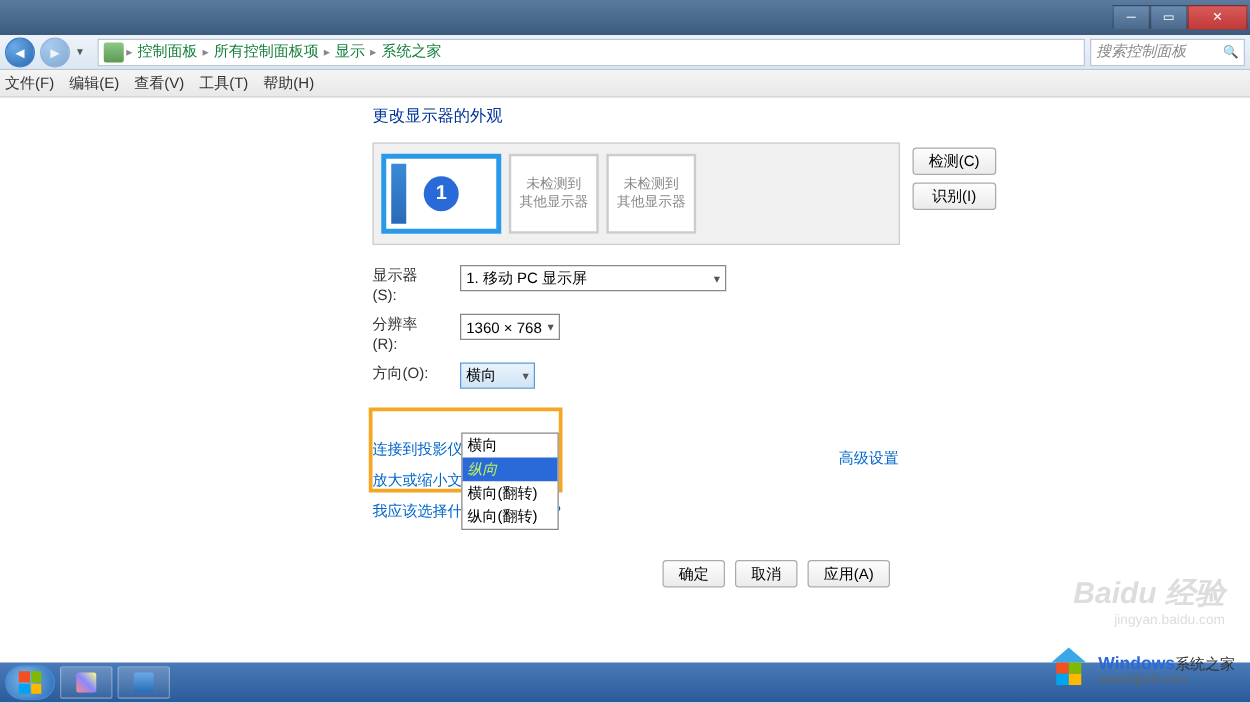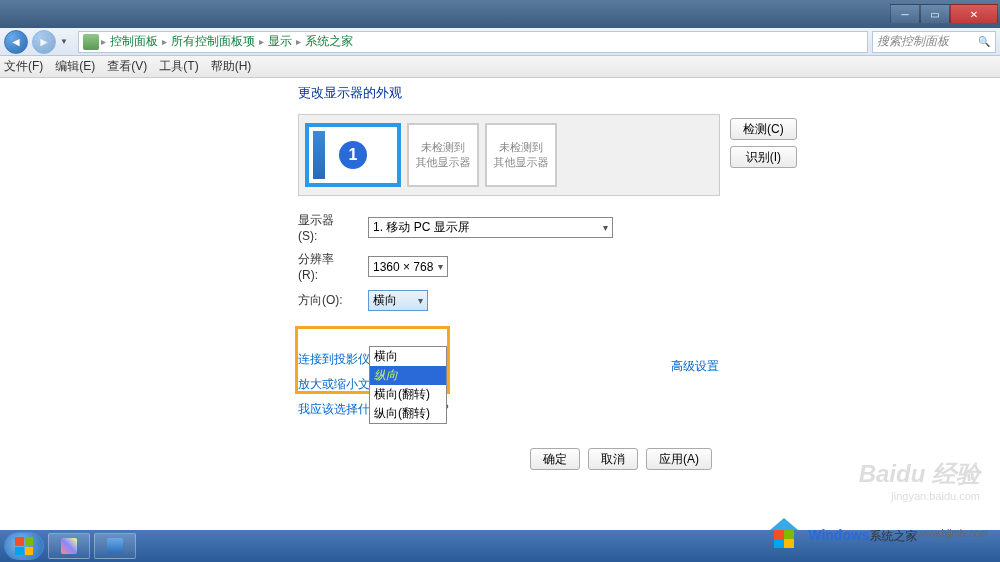--- a/index.html
+++ b/index.html
@@ -36,24 +36,24 @@
     .display-preview { margin-left: 298px; width: 422px; height: 82px; border: 1px solid #ccc; background: #f0f0f0; display: flex; align-items: center; padding: 6px; gap: 6px; position: relative; }
     .monitor-selected { width: 96px; height: 64px; background: #fff; border: 4px solid #2a9ae8; display: flex; align-items: center; justify-content: center; position: relative; }
     .monitor-selected::before { content: ""; position: absolute; left: 4px; top: 4px; bottom: 4px; width: 12px; background: linear-gradient(to bottom, #3a8ad8, #2a6ab8); }
     .monitor-num { width: 28px; height: 28px; border-radius: 50%; background: #2a6ad8; color: #fff; display: flex; align-items: center; justify-content: center; font-weight: bold; font-size: 16px; }
     .monitor-ghost { width: 72px; height: 64px; background: #fff; border: 2px solid #ccc; display: flex; align-items: center; justify-content: center; text-align: center; color: #888; font-size: 11px; line-height: 1.4; }
     
     .side-buttons { position: absolute; left: 730px; top: 40px; display: flex; flex-direction: column; gap: 6px; }
     .win7-btn { height: 22px; padding: 0 12px; background: linear-gradient(to bottom, #fdfdfd, #ebebeb); border: 1px solid #aaa; border-radius: 3px; font-size: 12px; cursor: pointer; min-width: 50px; text-align: center; line-height: 20px; }
     
     .form-rows { margin-left: 298px; margin-top: 16px; }
-    .form-row { display: flex; align-items: center; gap: 18px; margin-bottom: 8px; }
+    .form-row { display: flex; align-items: flex-start; gap: 18px; margin-bottom: 8px; }
     .form-label { width: 52px; color: #333; }
     .combo { height: 21px; background: #fff; border: 1px solid #888; display: flex; align-items: center; padding: 0 4px; position: relative; }
-    .combo-wide { width: 245px; }
+    .combo-wide { width: 213px; }
     .combo-med { width: 80px; }
     .combo-small { width: 60px; }
     .combo::after { content: "▾"; position: absolute; right: 4px; font-size: 10px; color: #555; }
     
     .highlight-box { position: absolute; border: 3px solid #f5a623; pointer-events: none; }
     .hl1 { left: 295px; top: 248px; width: 155px; height: 68px; }
     
     .dropdown-open { position: absolute; left: 369px; top: 268px; width: 78px; background: #fff; border: 1px solid #888; z-index: 10; }
     .dd-item { padding: 1px 4px; font-size: 12px; }
     .dd-item.selected { background: #2a6ad8; color: #bef264; font-style: italic; }
@@ -80,21 +80,21 @@
     .task-btn { width: 42px; height: 26px; background: linear-gradient(to bottom, rgba(255,255,255,0.2), rgba(255,255,255,0.05)); border: 1px solid rgba(255,255,255,0.3); border-radius: 2px; display: flex; align-items: center; justify-content: center; }
     .paint-ico { width: 16px; height: 16px; background: linear-gradient(45deg, #f88, #88f, #ff8); border-radius: 2px; }
     .cp-ico { width: 16px; height: 16px; background: linear-gradient(to bottom, #6aaae8, #2a6ab8); border-radius: 2px; }
     
     
     .brand-logo { position: absolute; right: 12px; bottom: 8px; display: flex; align-items: center; gap: 6px; z-index: 20; }
     .house-icon { width: 36px; height: 36px; position: relative; }
     .house-roof { position: absolute; top: 0; left: 4px; width: 0; height: 0; border-left: 14px solid transparent; border-right: 14px solid transparent; border-bottom: 12px solid #3aa8e8; }
     .house-body { position: absolute; top: 12px; left: 8px; width: 20px; height: 18px; display: grid; grid-template-columns: 1fr 1fr; grid-template-rows: 1fr 1fr; }
     .house-body span:nth-child(1){background:#f25022}.house-body span:nth-child(2){background:#7fba00}.house-body span:nth-child(3){background:#00a4ef}.house-body span:nth-child(4){background:#ffb900}
-    .brand-text { display: flex; line-height: 1.1; }
+    .brand-text { display: flex; flex-direction: column; line-height: 1.1; }
     .brand-main { font-size: 14px; font-weight: bold; color: #2a6ad8; }
     .brand-cn { color: #333; }
     .brand-url { font-size: 10px; color: #666; }
   </style>
 </head>
 <body>
 
 <div class="titlebar">
   <div class="window-controls">
     <div class="win-btn win-minimize">─</div>

